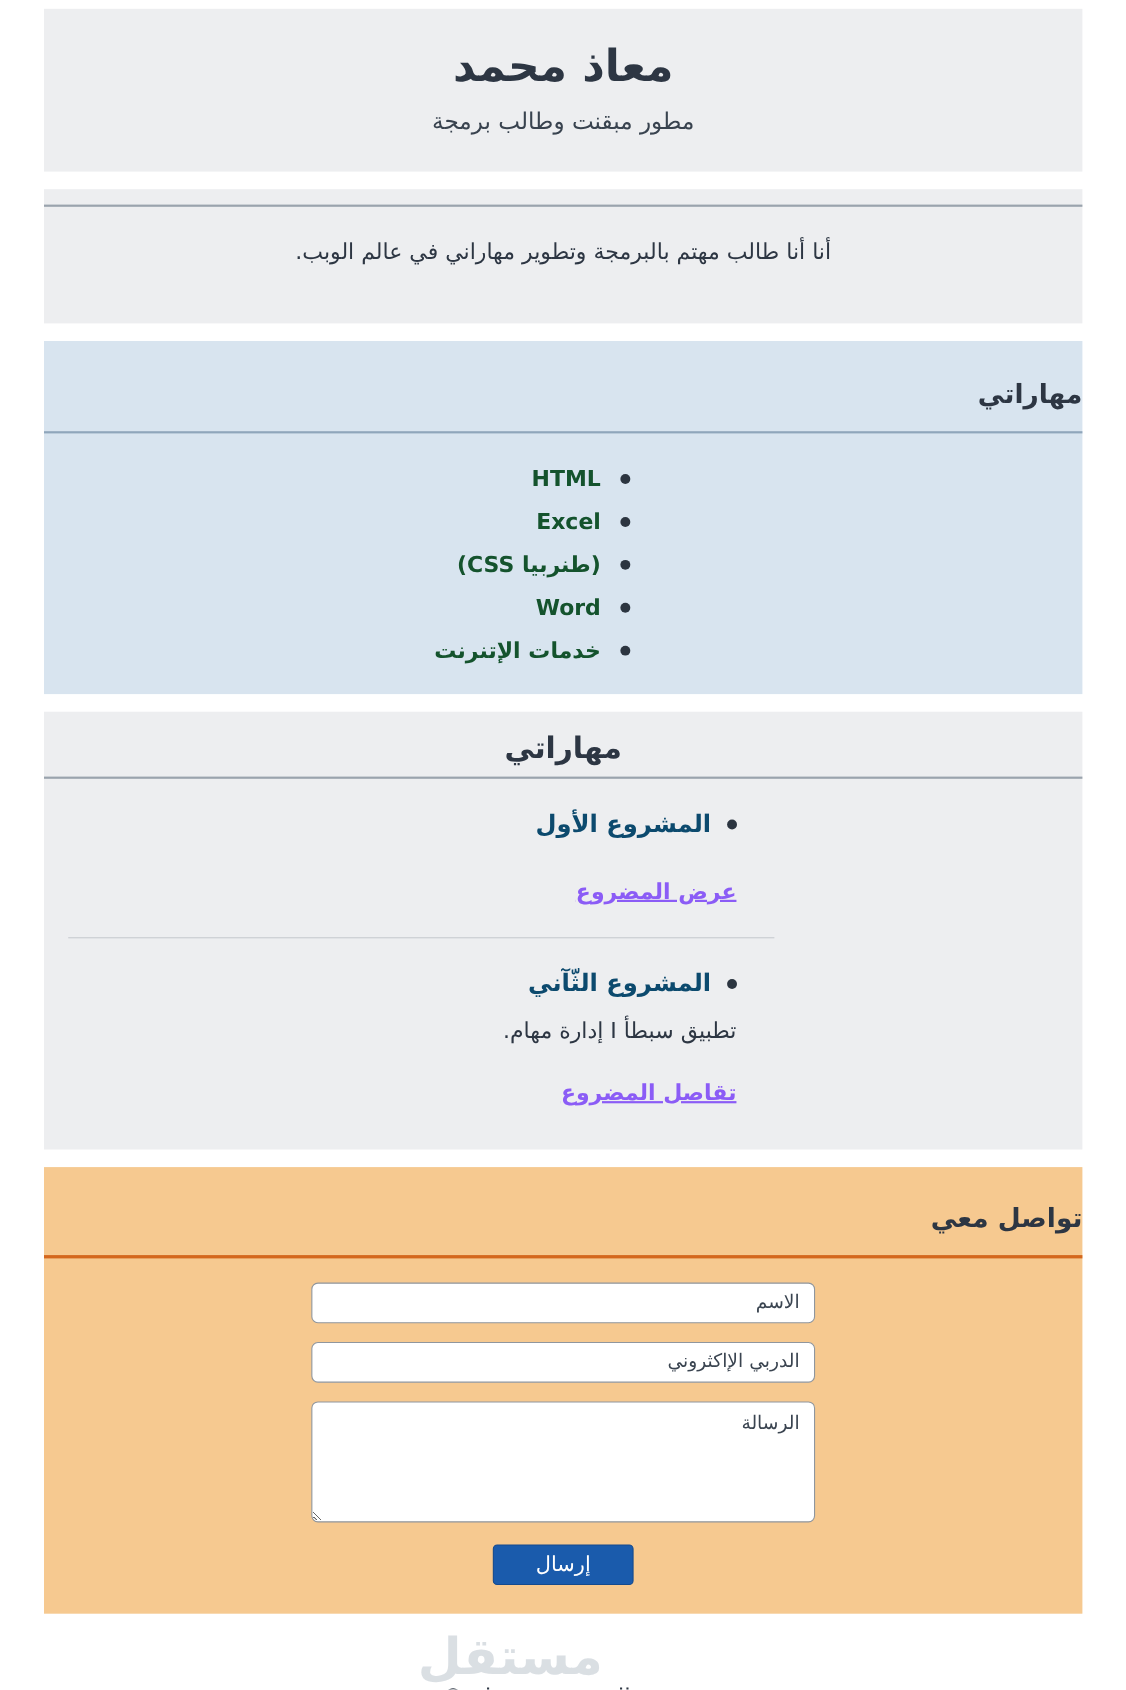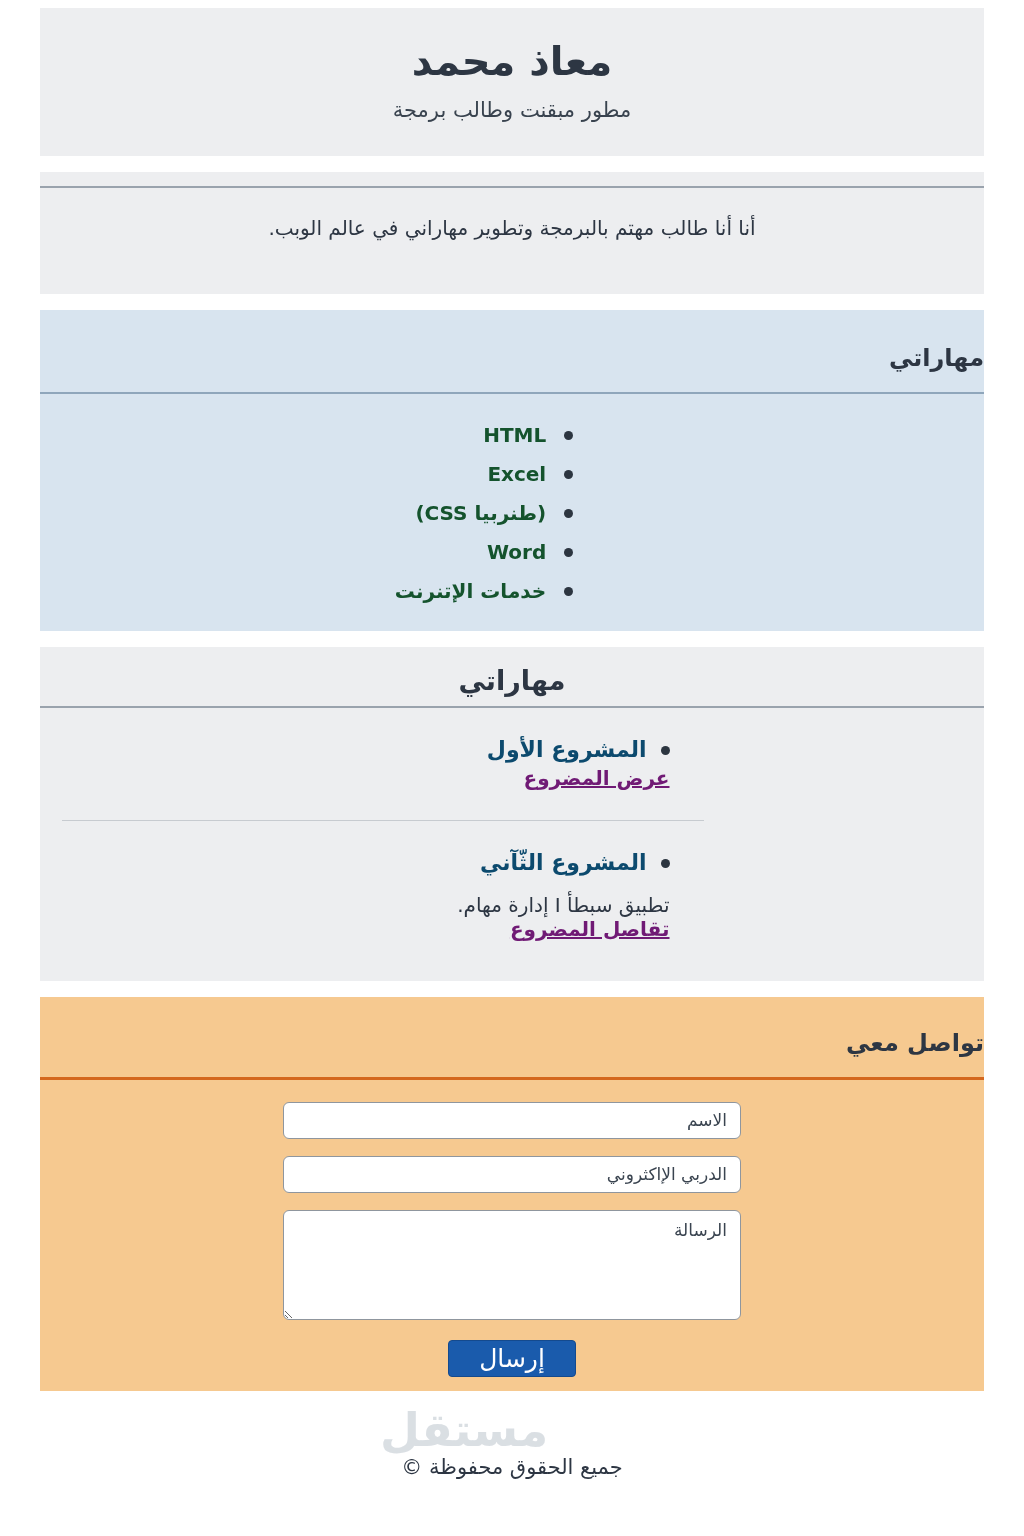--- a/index.html
+++ b/index.html
@@ -41,40 +41,40 @@
 
   
   .projects-card{padding:12px 0 40px;}
   .project{width:fit-content;margin:26px auto 0;direction:rtl;text-align:right;min-width:315px;}
   .project-title{font-size:22px;font-weight:bold;color:#0c4a6e;line-height:32px;}
   .project-title::before{
     content:"";display:inline-block;width:9px;height:9px;border-radius:50%;
     background:#2c3540;margin-left:14px;vertical-align:2px;
   }
   .project-desc{margin:14px 0 0;font-size:20px;color:#2d3643;}
-  .project-link{display:inline-block;margin-top:0;font-size:20px;font-weight:bold;
-    color:#701a75;text-decoration:underline;}
+  .project-link{display:inline-block;margin-top:32px;font-size:20px;font-weight:bold;
+    color:#8b5cf6;text-decoration:underline;}
   .project-sep{border:none;height:1px;background:#c7cbd0;width:68%;margin:30px auto 4px 22px;}
 
   
   .contact-card{background:#f6c990;padding:12px 0 14px;}
   .contact-card .divider{background:#d4671d;height:3px;}
   .contact-form{margin-top:22px;text-align:center;}
   .field{
     display:block;box-sizing:border-box;width:458px;margin:0 auto 17px;
     border:1px solid #8f969e;border-radius:6px;background:#ffffff;
     font-family:inherit;font-size:17px;color:#2d3643;direction:rtl;
   }
   input.field{height:37px;padding:0 13px;}
   textarea.field{height:110px;padding:9px 13px;resize:both;}
   .field::placeholder{color:#3a4450;opacity:1;}
   .submit-btn{
-    display:block;margin:20px auto 0;width:128px;height:37px;
+    display:block;margin:20px auto 12px;width:128px;height:37px;
     background:#1a5bac;color:#ffffff;border:1px solid #144a8e;border-radius:4px;
-    font-family:inherit;font-size:25px;cursor:pointer;
+    font-family:inherit;font-size:19px;cursor:pointer;
   }
 
   
   .footer{position:relative;height:104px;background:#ffffff;text-align:center;}
   .watermark{
     position:absolute;top:0;left:50%;transform:translateX(-50%) translateX(-48px);
     opacity:.5;color:#b7c0c9;line-height:1;pointer-events:none;user-select:none;
   }
   .watermark .wm-name{font-size:46px;font-weight:bold;}
   .copyright{position:relative;z-index:1;margin:0;padding-top:48px;font-size:21px;color:#2d3643;}

